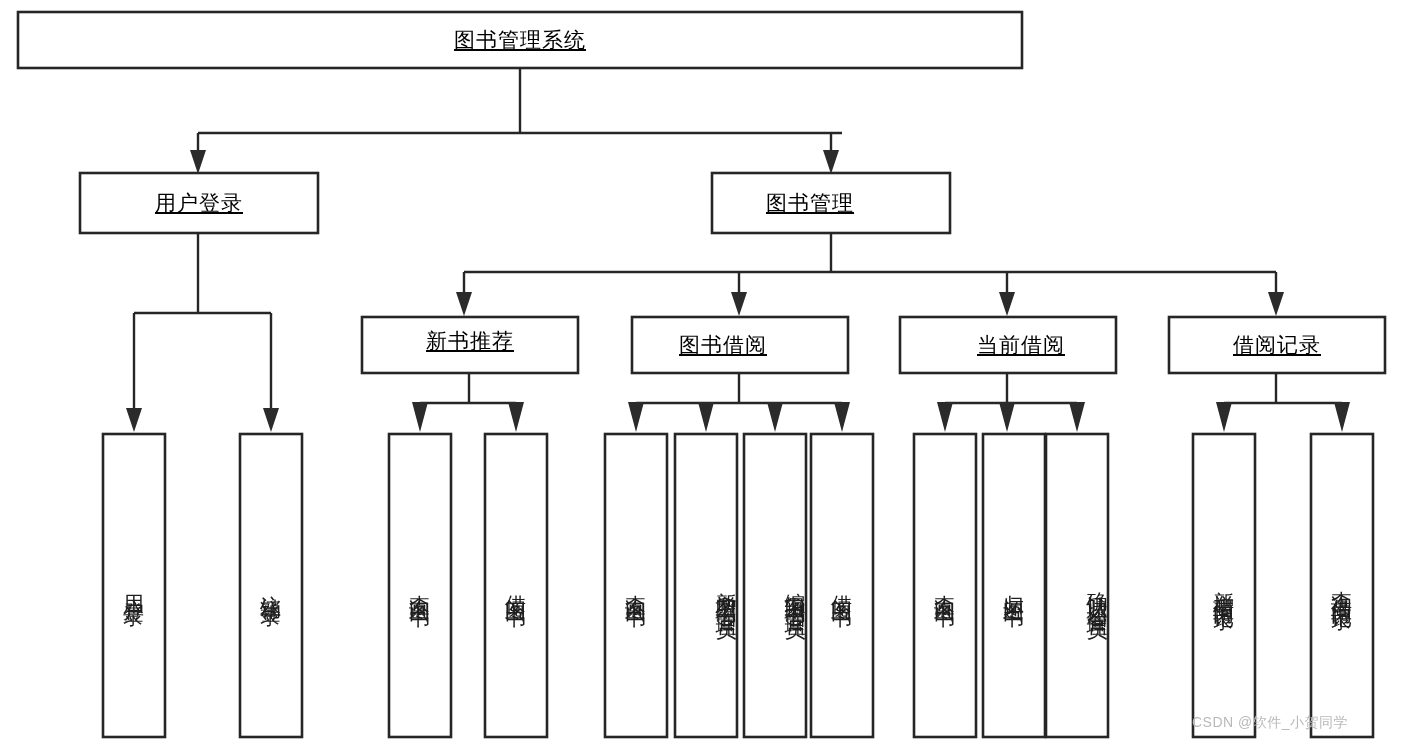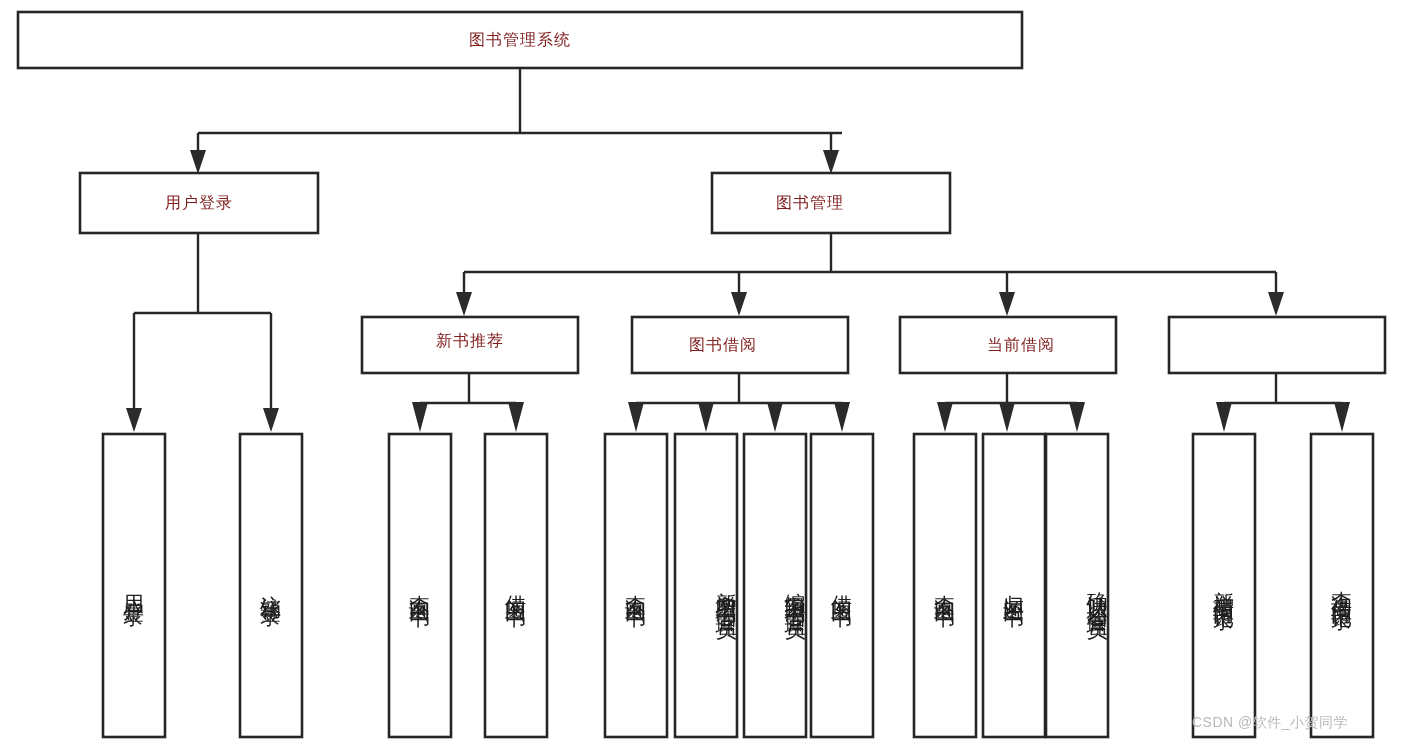--- a/index.html
+++ b/index.html
@@ -39,25 +39,26 @@
   }
   .arrow-head {
     fill: #2b2b2b;
     stroke: none;
   }
   .node-label-h {
     position: absolute;
     display: flex;
     align-items: center;
     justify-content: center;
-    font-size: 16px;
-    color: #7f1d1d;
+    font-size: 21px;
+    color: #000000;
     letter-spacing: 1px;
     white-space: nowrap;
     pointer-events: none;
+    text-decoration: underline;
   }
   .node-label-v {
     position: absolute;
     display: flex;
     align-items: center;
     justify-content: center;
     font-size: 21px;
     color: #1e1e1e;
     writing-mode: vertical-rl;
     text-orientation: upright;
@@ -176,20 +177,21 @@
   </svg>
 
   <div class="node-label-h" style="left:18px; top:12px; width:1004px; height:56px;">图书管理系统</div>
 
   <div class="node-label-h" style="left:80px; top:173px; width:238px; height:60px;">用户登录</div>
   <div class="node-label-h" style="left:712px; top:173px; width:196px; height:60px;">图书管理</div>
 
   <div class="node-label-h" style="left:362px; top:317px; width:216px; height:48px;border-radius:17px;">新书推荐</div>
   <div class="node-label-h" style="left:632px; top:317px; width:182px; height:56px;">图书借阅</div>
   <div class="node-label-h" style="left:900px; top:317px; width:242px; height:56px;">当前借阅</div>
+  <div class="node-label-h" style="left:1169px; top:317px; width:216px; height:56px;">借阅记录</div>
 
   <div class="node-label-v" style="left:103px; top:434px; width:62px; height:303px;">用户登录</div>
   <div class="node-label-v" style="left:240px; top:434px; width:62px; height:303px;">注销登录</div>
 
   <div class="node-label-v" style="left:389px; top:434px; width:62px; height:303px;">查询图书</div>
   <div class="node-label-v" style="left:485px; top:434px; width:62px; height:303px;">借阅图书</div>
 
   <div class="node-label-v" style="left:605px; top:434px; width:62px; height:303px;">查询图书</div>
   <div class="node-label-v" style="left:675px; top:434px; width:62px; height:303px; align-items:flex-start; padding-top:14px; box-sizing:border-box;">新增图书（管理员）</div>
   <div class="node-label-v" style="left:744px; top:434px; width:62px; height:303px; align-items:flex-start; padding-top:14px; box-sizing:border-box;">编辑图书（管理员）</div>

